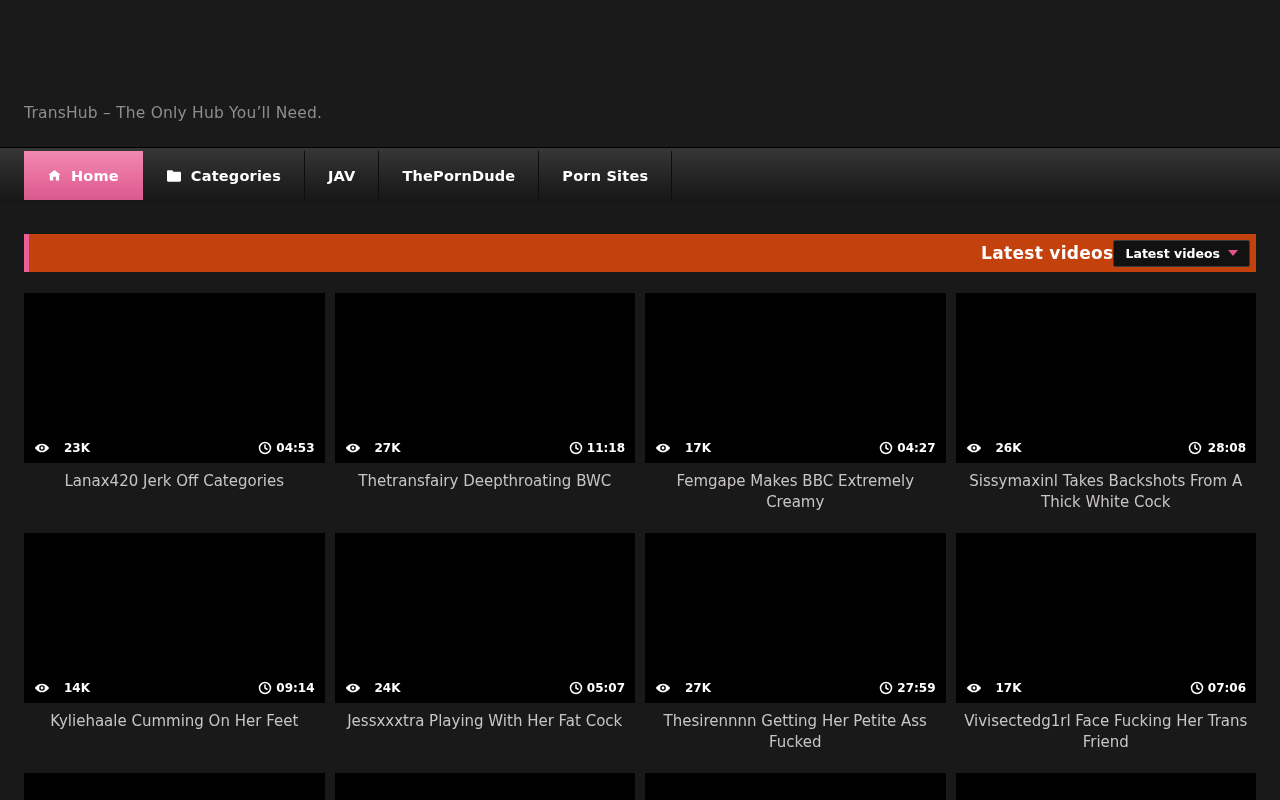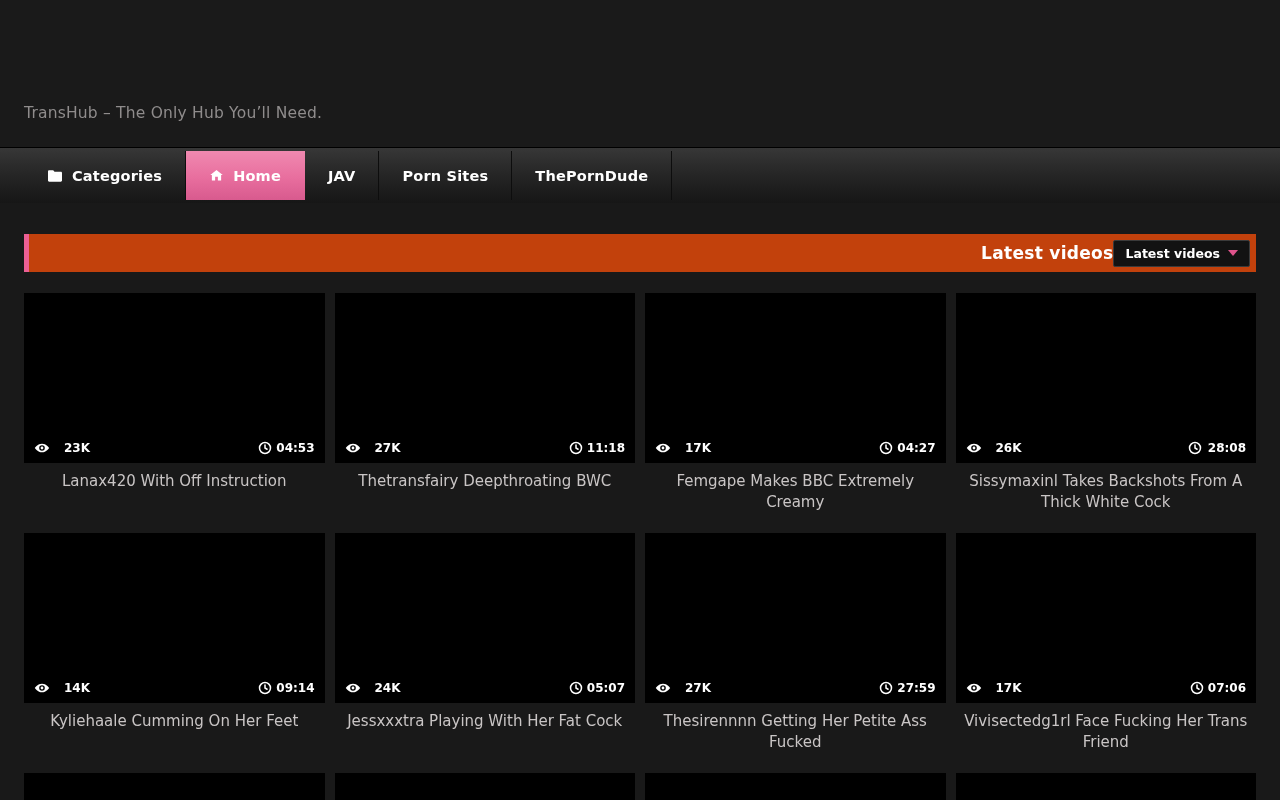--- a/index.html
+++ b/index.html
@@ -164,47 +164,47 @@
   svg { display: block; }
 </style>
 </head>
 <body>
 
 <div class="header">
   <div class="tagline">TransHub – The Only Hub You’ll Need.</div>
 </div>
 
 <div class="navbar" id="navbar">
+    <div class="nav-tab active">
+    <span class="icon">
+        <svg width="15" height="15" viewBox="0 0 24 24" fill="#fff">
+          <path d="M12 3 2 11h2.6v9h5.2v-6h4.4v6h5.2v-9H22z"></path>
+        </svg>
+      </span>
+    <span class="label">Home</span>
+  </div>
     <div class="nav-tab">
     <span class="icon">
         <svg width="16" height="14" viewBox="0 0 24 20" fill="#fff">
           <path d="M1.5 3.2c0-1 .8-1.8 1.8-1.8h6l2 2.4h9.4c1 0 1.8.8 1.8 1.8v11.2c0 1-.8 1.8-1.8 1.8H3.3c-1 0-1.8-.8-1.8-1.8z"></path>
         </svg>
       </span>
     <span class="label">Categories</span>
   </div>
-    <div class="nav-tab active">
-    <span class="icon">
-        <svg width="15" height="15" viewBox="0 0 24 24" fill="#fff">
-          <path d="M12 3 2 11h2.6v9h5.2v-6h4.4v6h5.2v-9H22z"></path>
-        </svg>
-      </span>
-    <span class="label">Home</span>
-  </div>
     <div class="nav-tab">
 
     <span class="label">JAV</span>
   </div>
     <div class="nav-tab">
 
+    <span class="label">ThePornDude</span>
+  </div>
+    <div class="nav-tab">
+
     <span class="label">Porn Sites</span>
-  </div>
-    <div class="nav-tab">
-
-    <span class="label">ThePornDude</span>
   </div>
   </div>
 
 <div class="content">
   <div class="section-bar">
     <div class="section-title">Latest videos</div>
     <button class="sort-dropdown">
       <span>Latest videos</span>
       <span class="caret-down"></span>
     </button>
@@ -227,21 +227,21 @@
           <span>
             <svg width="14" height="14" viewBox="0 0 24 24" fill="none" stroke="#fff" stroke-width="2.6" stroke-linecap="round">
               <circle cx="12" cy="12" r="9.4"></circle>
               <path d="M12 6.8V12l3.6 2.1"></path>
             </svg>
           </span>
           <span class="duration-value">04:53</span>
         </span>
       </div>
     </div>
-    <div class="title">Lanax420 With Off Instruction</div>
+    <div class="title">Lanax420 Jerk Off Categories</div>
   </div>
       <div class="card">
     <div class="thumb">
       <div class="stats">
         <span class="stat">
           <span>
             <svg width="16" height="16" viewBox="0 0 24 24" fill="#fff">
               <path d="M12 5.5C5.6 5.5 1.6 11.3 1.2 12c.4.7 4.4 6.5 10.8 6.5S22.4 12.7 22.8 12c-.4-.7-4.4-6.5-10.8-6.5zm0 10.7a4.2 4.2 0 1 1 0-8.4 4.2 4.2 0 0 1 0 8.4z"></path>
               <circle cx="12" cy="12" r="2.1"></circle>
             </svg>

